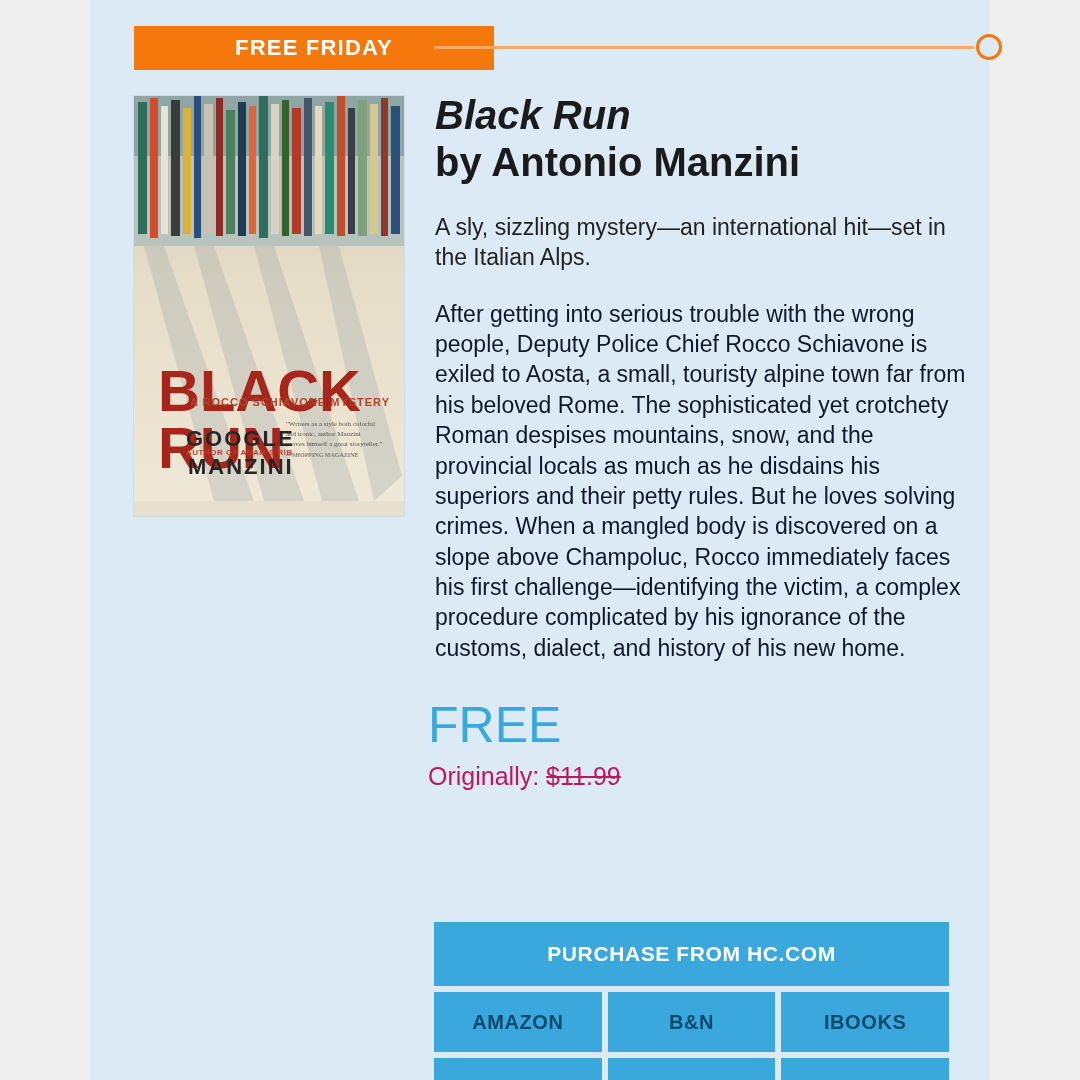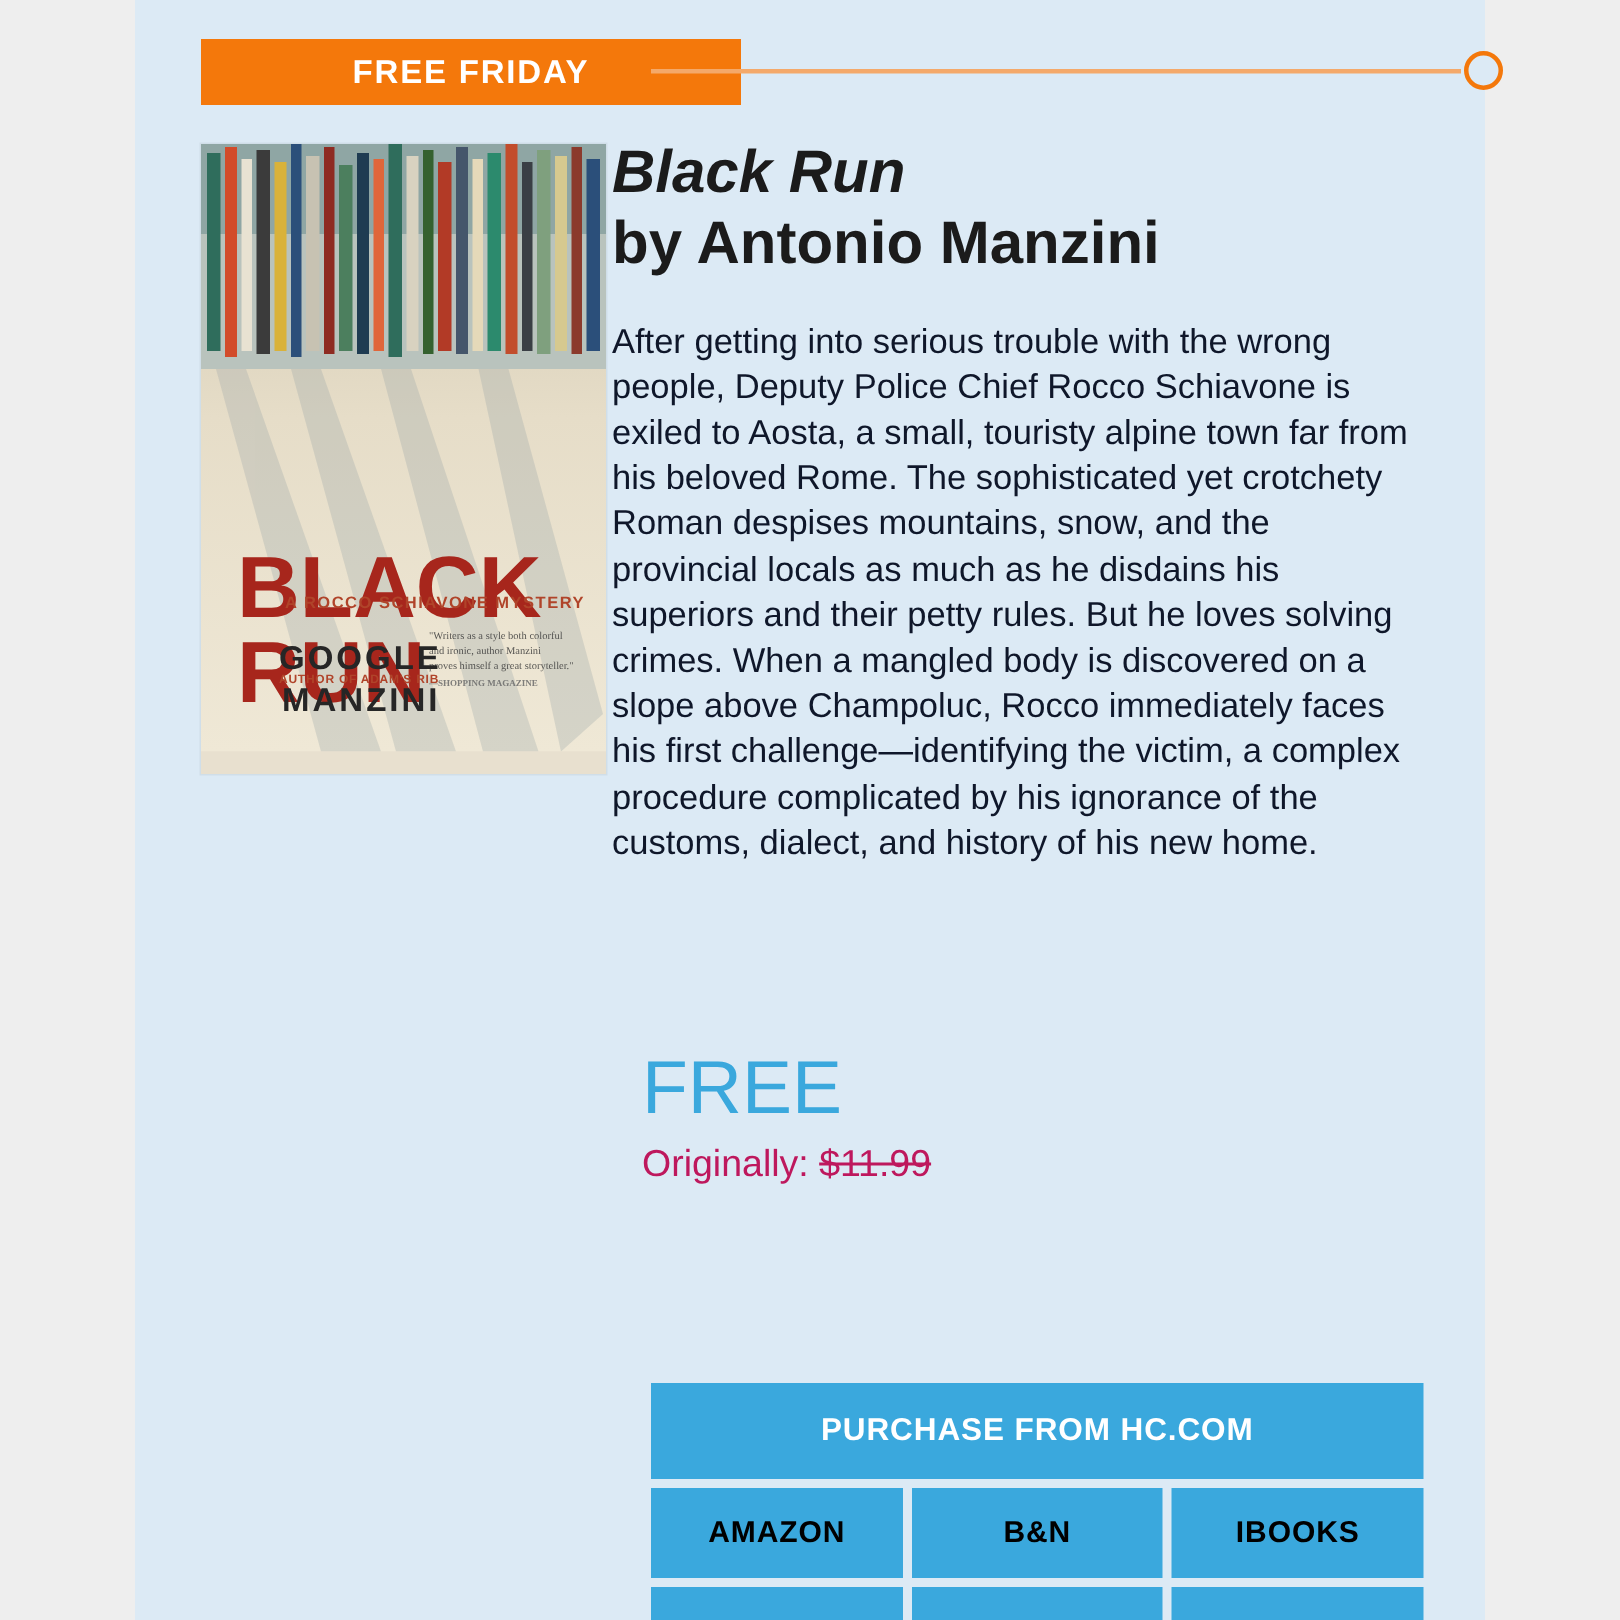--- a/index.html
+++ b/index.html
@@ -86,21 +86,21 @@
     box-shadow: 0 0 0 1px rgba(0,0,0,0.05);
     text-align: center;
   }
   .cover svg {
     display: block;
   }
 
   
   .detail {
     position: absolute;
-    left: 318px;
+    left: 345px;
     top: 92px;
     width: 532px;
   }
   .book-title {
     font-size: 40px;
     font-style: italic;
     font-weight: bold;
     color: #1b1b1b;
     line-height: 1.15;
     margin: 0;
@@ -170,21 +170,21 @@
   }
   .btn-grid {
     display: grid;
     grid-template-columns: repeat(3, 1fr);
     gap: 6px;
     margin-top: 6px;
   }
   .btn-small {
     height: 60px;
     background: #3aa8dd;
-    color: #000000;
+    color: #0c4a6e;
     font-size: 20px;
     font-weight: bold;
     letter-spacing: 0.6px;
     display: flex;
     align-items: center;
     justify-content: center;
     box-sizing: border-box;
     border: none;
     cursor: pointer;
   }
@@ -262,20 +262,21 @@
         <div style="position:absolute;left:56px;top:300px;font-size:11px;letter-spacing:1px;color:#b0442a;font-weight:bold;">A ROCCO SCHIAVONE MYSTERY</div>
         <div style="position:absolute;left:52px;top:330px;font-size:22px;letter-spacing:2px;color:#262626;font-weight:bold;">GOOGLE</div>
         <div style="position:absolute;left:54px;top:358px;font-size:22px;letter-spacing:2px;color:#262626;font-weight:bold;">MANZINI</div>
         <div style="position:absolute;left:52px;top:352px;font-size:8px;letter-spacing:0.5px;color:#b0442a;font-weight:bold;">AUTHOR OF ADAM'S RIB</div>
       </div>
     </div>
 
     <div class="detail">
       <h1 class="book-title">Black Run</h1>
       <h2 class="book-author">by Antonio Manzini</h2>
+      <p class="tagline">A sly, sizzling mystery—an international hit—set in the Italian Alps.</p>
       <p class="description">After getting into serious trouble with the wrong people, Deputy Police Chief Rocco Schiavone is exiled to Aosta, a small, touristy alpine town far from his beloved Rome. The sophisticated yet crotchety Roman despises mountains, snow, and the provincial locals as much as he disdains his superiors and their petty rules. But he loves solving crimes. When a mangled body is discovered on a slope above Champoluc, Rocco immediately faces his first challenge—identifying the victim, a complex procedure complicated by his ignorance of the customs, dialect, and history of his new home.</p>
     </div>
 
     <div class="price-block">
       <div class="price-free">FREE</div>
       <div class="price-original">
         <span>Originally:</span>
         <span class="struck">$11.99</span>
       </div>
     </div>

